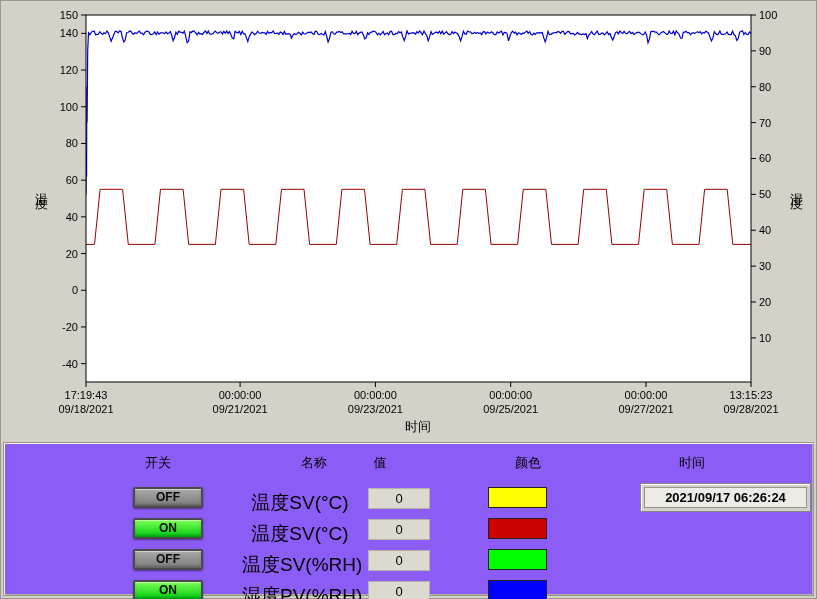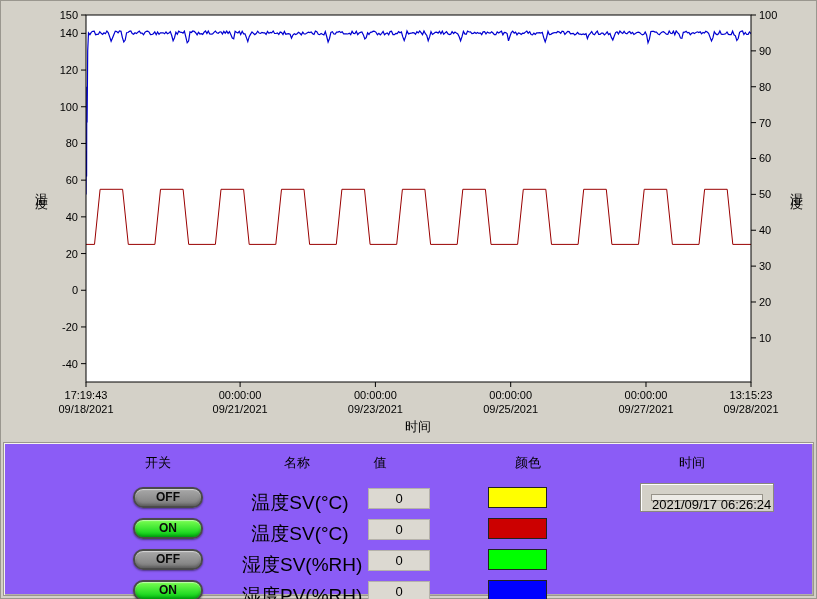--- a/index.html
+++ b/index.html
@@ -22,47 +22,47 @@
 
   .control-panel{
     position:absolute;left:2px;top:441px;width:811px;height:154px;
     background:#8b5cf6;
     border:1px solid #9a968e;
     box-shadow:inset 1px 1px 0 #f4f3ef, inset -1px -1px 0 #b3b0a8;
     box-sizing:border-box;
   }
   .hdr{position:absolute;top:11px;transform:translateX(-50%);font-size:13px;white-space:nowrap;}
   .hdr-switch{left:154px;}
-  .hdr-name{left:293px;}
+  .hdr-name{left:310px;}
   .hdr-value{left:376px;}
   .hdr-color{left:524px;}
   .hdr-time{left:688px;}
 
   .row{position:absolute;left:0;width:100%;height:24px;}
   .toggle{
     position:absolute;left:129px;width:70px;height:21px;
-    border-radius:10px;border:2px solid #4a4a4a;
+    border-radius:2px;border:2px solid #4a4a4a;
     font:bold 12px "Liberation Sans",sans-serif;color:#0a0a0a;
     text-align:center;line-height:17px;padding:0;cursor:pointer;
     box-shadow:0 1px 2px rgba(0,0,0,.45), inset 0 1px 1px rgba(255,255,255,.55), inset 0 -2px 3px rgba(0,0,0,.25);
   }
   .toggle.off{background:linear-gradient(#a8a8a8,#7d7d7d);}
   .toggle.on{background:linear-gradient(#7bff52,#00cc12);}
   .chan-name{position:absolute;left:238px;width:116px;top:3px;text-align:center;font-size:19px;white-space:nowrap;}
   .chan-value{
     position:absolute;left:364px;width:60px;height:19px;top:1px;
     background:#dcd9d1;border:1px solid #b5b2aa;
     text-align:center;font-size:13px;line-height:19px;
   }
   .chan-color{position:absolute;left:484px;width:59px;height:21px;border:1px solid #222;box-sizing:border-box;cursor:pointer;}
   .time-frame{
-    position:absolute;left:636px;top:-4px;width:134px;height:29px;
+    position:absolute;left:636px;top:-4px;width:171px;height:29px;
     background:#d4d1c8;border:1px solid #8a877f;
     box-shadow:inset 1px 1px 0 #fff;
-    padding:10px;box-sizing:border-box;
+    padding:3px;box-sizing:border-box;font-weight:bold;
   }
   .time-inner{
     width:100%;height:100%;box-sizing:border-box;
     background:#edebe6;border:1px solid #979389;
     font-size:13px;text-align:center;line-height:19px;white-space:nowrap;
   }
 </style>
 </head>
 <body>
 
@@ -166,21 +166,21 @@
 
     <div class="row" style="top:75px">
       <button class="toggle on">ON</button>
       <div class="chan-name">温度SV(°C)</div>
       <div class="chan-value">0</div>
       <div class="chan-color" style="background: rgb(204, 0, 0);"></div>
     </div>
 
     <div class="row" style="top:106px">
       <button class="toggle off">OFF</button>
-      <div class="chan-name">湿度SV(%RH)</div>
+      <div class="chan-name">温度SV(%RH)</div>
       <div class="chan-value">0</div>
       <div class="chan-color" style="background: rgb(0, 255, 0);"></div>
     </div>
 
     <div class="row" style="top:137px">
       <button class="toggle on">ON</button>
       <div class="chan-name">湿度PV(%RH)</div>
       <div class="chan-value">0</div>
       <div class="chan-color" style="background: rgb(0, 0, 255);"></div>
     </div>

